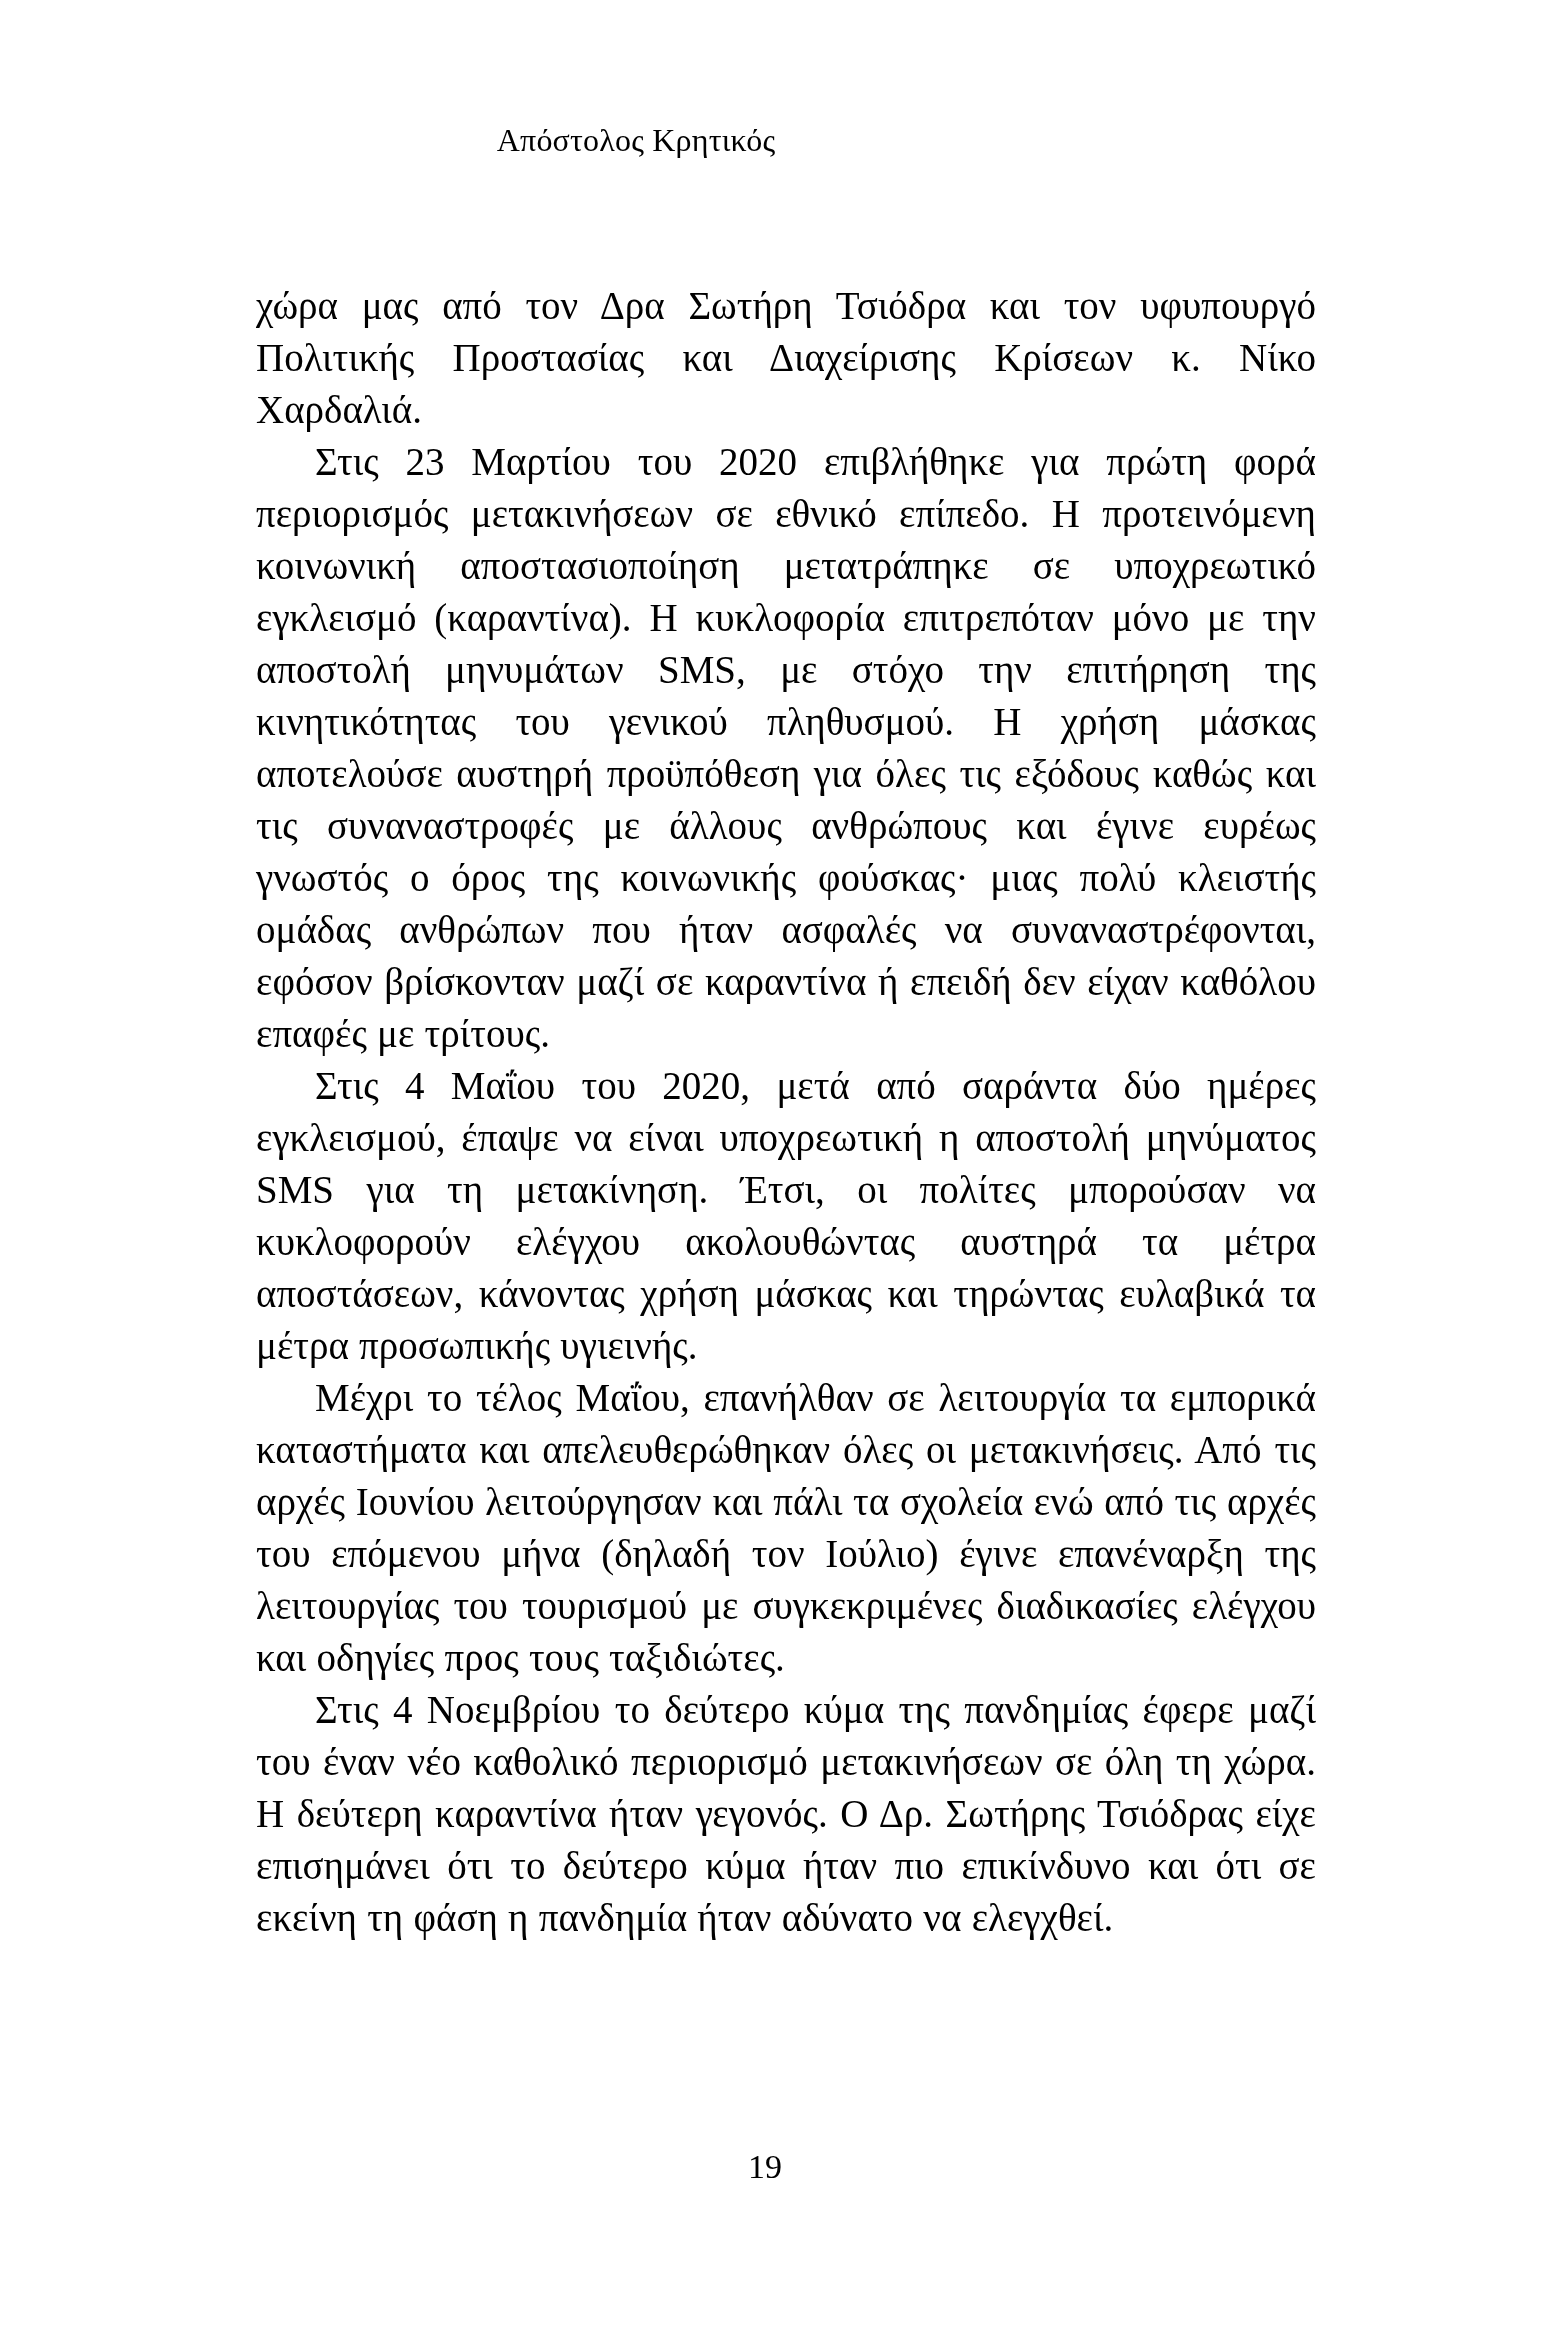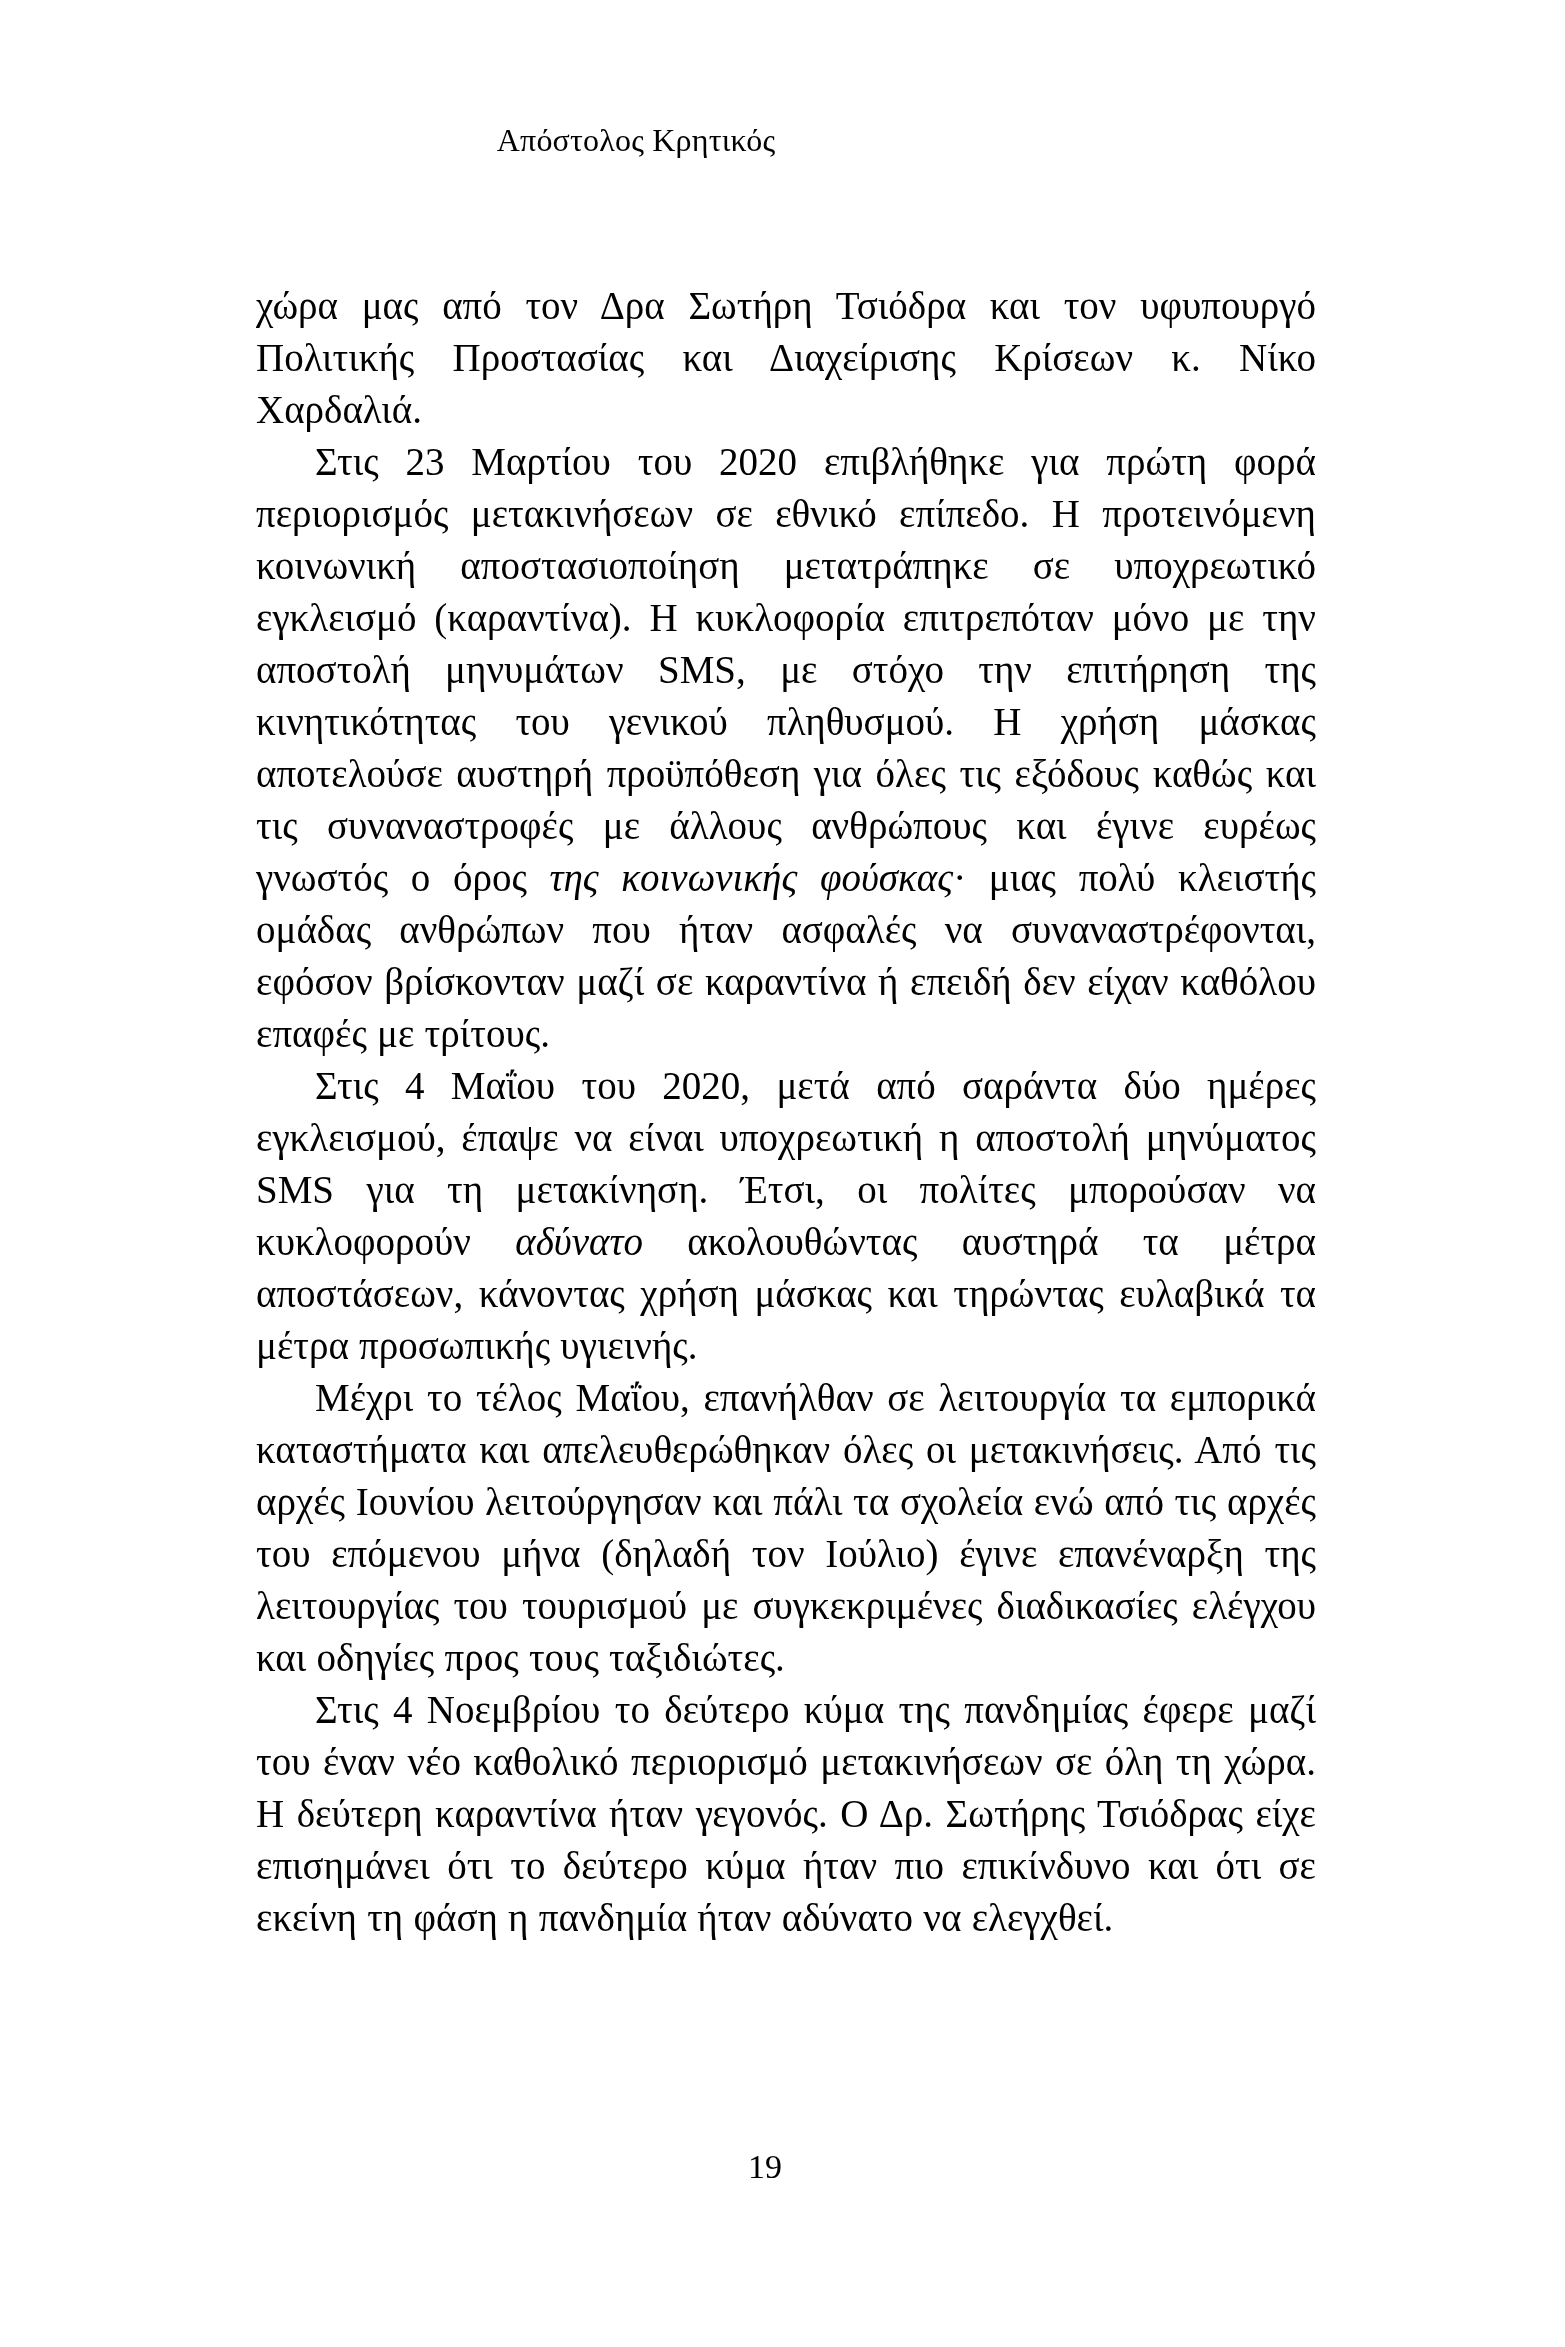--- a/index.html
+++ b/index.html
@@ -43,21 +43,20 @@
     line-height: 52px;
     text-align: justify;
     text-justify: inter-word;
     hyphens: none;
     word-spacing: 0.5px;
   }
   .para.indent {
     text-indent: 59px;
   }
   .it {
-    font-style: italic;
     margin-top: 28px;
   }
   .folio {
     position: absolute;
     top: 2146px;
     left: 0;
     width: 1530px;
     text-align: center;
     font-size: 34px;
     line-height: 42px;
@@ -69,21 +68,21 @@
 <div class="page">
 
   <div class="running-head">Απόστολος Κρητικός</div>
 
   <div class="body-block">
 
     <p class="para"><span>χώρα μας από τον Δρα Σωτήρη Τσιόδρα και τον υφυπουργό Πολιτικής Προστασίας και Διαχείρισης Κρίσεων κ. Νίκο Χαρδαλιά.</span></p>
 
     <p class="para indent"><span>Στις 23 Μαρτίου του 2020 επιβλήθηκε για πρώτη φορά περιορισμός μετακινήσεων σε εθνικό επίπεδο. Η προτεινόμενη κοινωνική αποστασιοποίηση μετατράπηκε σε υποχρεωτικό εγκλεισμό (καραντίνα). Η κυκλοφορία επιτρεπόταν μόνο με την αποστολή μηνυμάτων SMS, με στόχο την επιτήρηση της κινητικότητας του γενικού πληθυσμού. Η χρήση μάσκας αποτελούσε αυστηρή προϋπόθεση για όλες τις εξόδους καθώς και τις συναναστροφές με άλλους ανθρώπους και έγινε ευρέως γνωστός ο όρος </span><span class="it">της κοινωνικής φούσκας</span><span>· μιας πολύ κλειστής ομάδας ανθρώπων που ήταν ασφαλές να συναναστρέφονται, εφόσον βρίσκονταν μαζί σε καραντίνα ή επειδή δεν είχαν καθόλου επαφές με τρίτους.</span></p>
 
-    <p class="para indent"><span>Στις 4 Μαΐου του 2020, μετά από σαράντα δύο ημέρες εγκλεισμού, έπαψε να είναι υποχρεωτική η αποστολή μηνύματος SMS για τη μετακίνηση. Έτσι, οι πολίτες μπορούσαν να κυκλοφορούν </span><span class="it">αδύνατο</span><span> ακολουθώντας αυστηρά τα μέτρα αποστάσεων, κάνοντας χρήση μάσκας και τηρώντας ευλαβικά τα μέτρα προσωπικής υγιεινής.</span></p>
+    <p class="para indent"><span>Στις 4 Μαΐου του 2020, μετά από σαράντα δύο ημέρες εγκλεισμού, έπαψε να είναι υποχρεωτική η αποστολή μηνύματος SMS για τη μετακίνηση. Έτσι, οι πολίτες μπορούσαν να κυκλοφορούν </span><span class="it">ελέγχου</span><span> ακολουθώντας αυστηρά τα μέτρα αποστάσεων, κάνοντας χρήση μάσκας και τηρώντας ευλαβικά τα μέτρα προσωπικής υγιεινής.</span></p>
 
     <p class="para indent"><span>Μέχρι το τέλος Μαΐου, επανήλθαν σε λειτουργία τα εμπορικά καταστήματα και απελευθερώθηκαν όλες οι μετακινήσεις. Από τις αρχές Ιουνίου λειτούργησαν και πάλι τα σχολεία ενώ από τις αρχές του επόμενου μήνα (δηλαδή τον Ιούλιο) έγινε επανέναρξη της λειτουργίας του τουρισμού με συγκεκριμένες διαδικασίες ελέγχου και οδηγίες προς τους ταξιδιώτες.</span></p>
 
     <p class="para indent"><span>Στις 4 Νοεμβρίου το δεύτερο κύμα της πανδημίας έφερε μαζί του έναν νέο καθολικό περιορισμό μετακινήσεων σε όλη τη χώρα. Η δεύτερη καραντίνα ήταν γεγονός. Ο Δρ. Σωτήρης Τσιόδρας είχε επισημάνει ότι το δεύτερο κύμα ήταν πιο επικίνδυνο και ότι σε εκείνη τη φάση η πανδημία ήταν αδύνατο να ελεγχθεί.</span></p>
 
 
   </div>
 
   <div class="folio">19</div>
 

